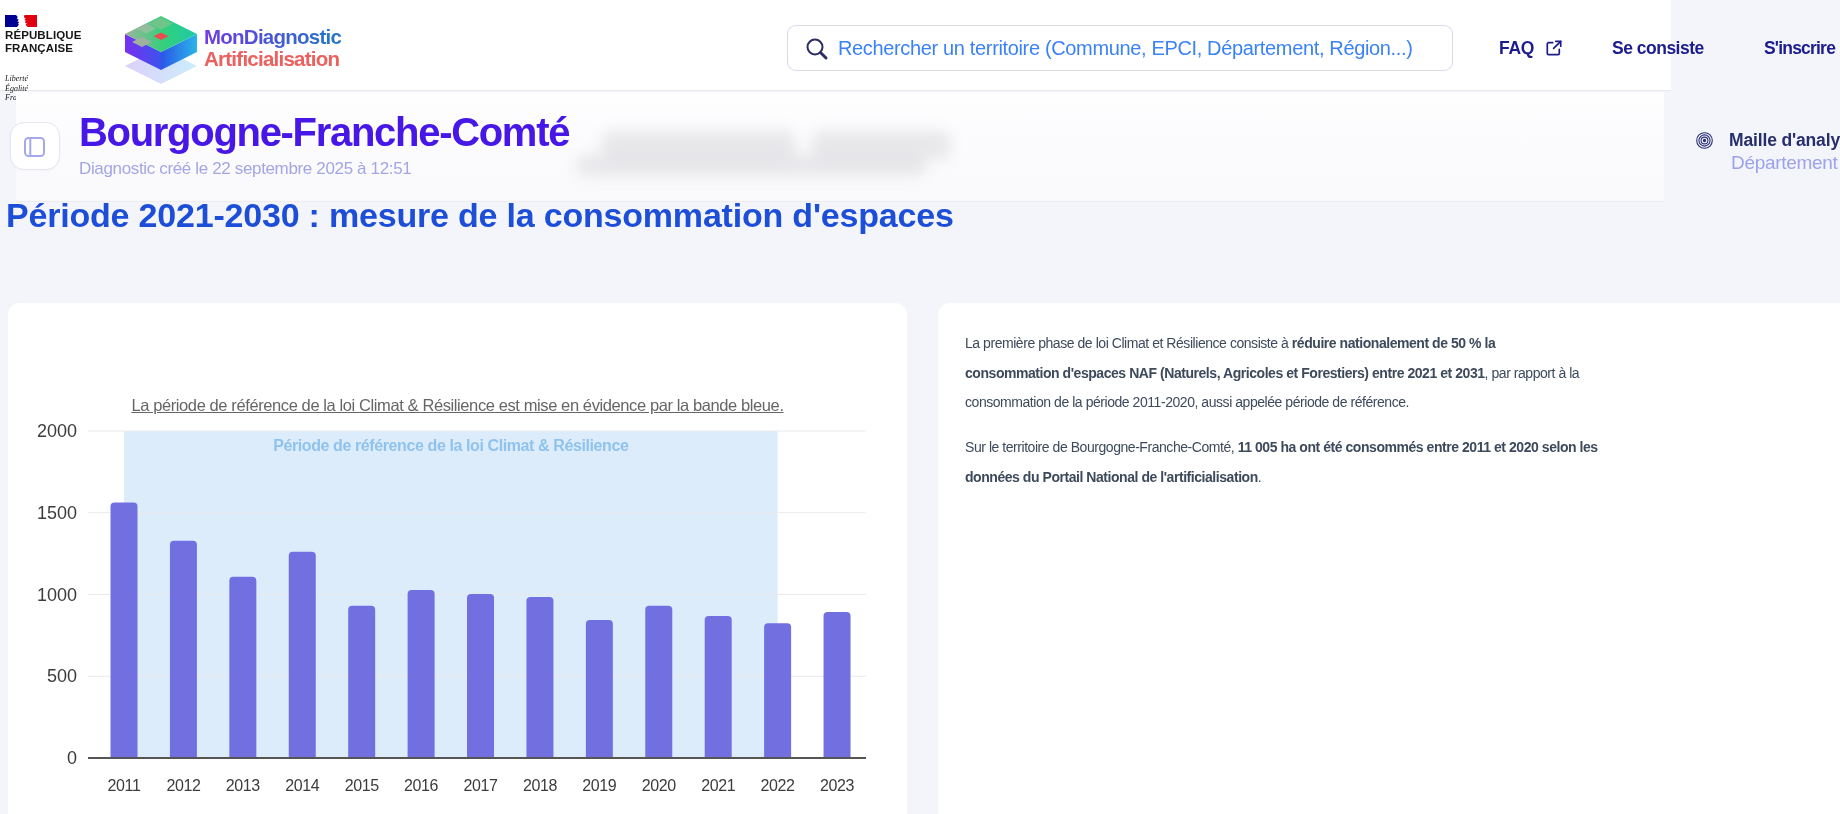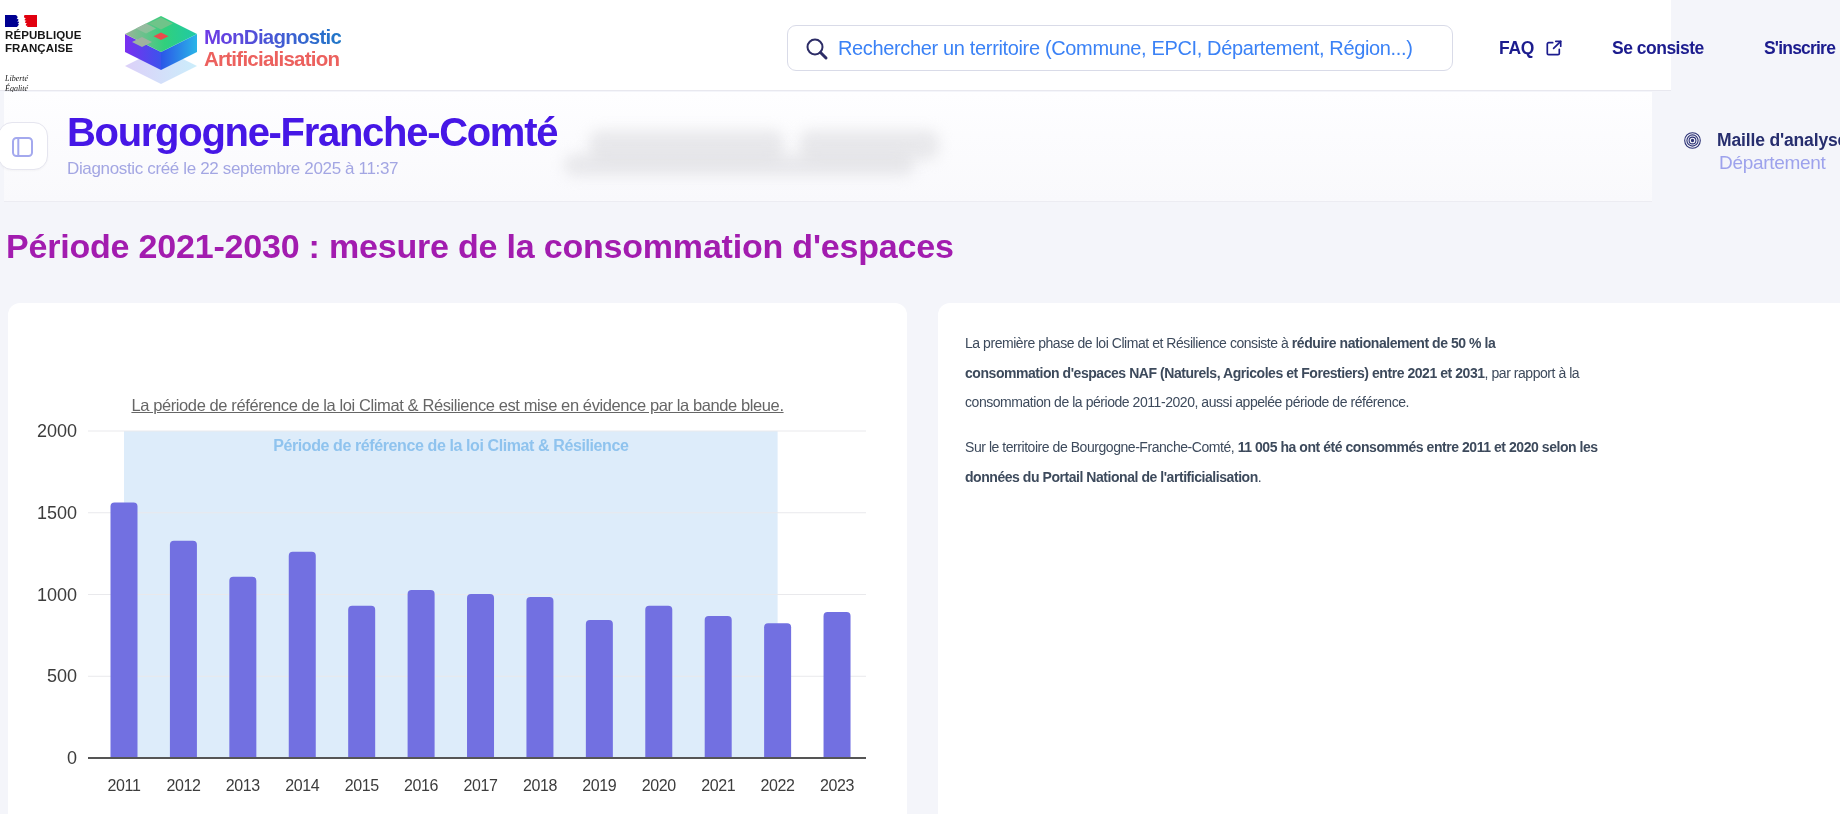--- a/index.html
+++ b/index.html
@@ -23,30 +23,30 @@
   #mdtext .arti { color:#ec615e; }
 
   
   #search { position:absolute; left:787px; top:25px; width:666px; height:46px; border:1px solid #d9dbe8; border-radius:9px; background:#fff; }
   #search .ph { position:absolute; left:50px; top:0; line-height:45px; font-size:20px; color:#3b82f6; letter-spacing:-0.35px; white-space:nowrap; }
 
   
   .nav { position:absolute; top:37.5px; font-size:17.5px; font-weight:bold; color:#1c1c8e; white-space:nowrap; }
 
   
-  #band2 { position:absolute; left:4px; top:92px; width:1648px; height:110px; background:linear-gradient(#fefeff, #f9f9fc); border-bottom:1px solid #ececf2; }
+  #band2 { position:absolute; left:16px; top:92px; width:1648px; height:110px; background:linear-gradient(#fefeff, #f9f9fc); border-bottom:1px solid #ececf2; }
   .ghost { position:absolute; background:#d6d6da; opacity:0.5; filter:blur(7px); border-radius:10px; }
   #sidebtn { position:absolute; left:-6px; top:30px; width:50px; height:48px; background:#fff; border:1px solid #e5e5ef; border-radius:14px; box-shadow:0 1px 2px rgba(0,0,0,0.03); }
   #h1 { position:absolute; left:63px; top:18px; font-size:40px; font-weight:bold; color:#4617e6; letter-spacing:-1.3px; white-space:nowrap; }
   #h1sub { position:absolute; left:63px; top:67px; font-size:17px; color:#a3a6e3; letter-spacing:-0.35px; white-space:nowrap; }
   #maille { position:absolute; left:1713px; top:37.5px; font-size:17.5px; font-weight:bold; color:#272e6e; letter-spacing:-0.15px; white-space:nowrap; }
   #maille2 { position:absolute; left:1715px; top:60px; font-size:19px; color:#9da2ec; letter-spacing:-0.3px; white-space:nowrap; }
 
   
-  #h2 { position:absolute; left:6px; top:227px; font-size:34px; font-weight:bold; color:#a21caf; letter-spacing:-0.2px; }
+  #h2 { position:absolute; left:6px; top:196px; font-size:34px; font-weight:bold; color:#1d4ed8; letter-spacing:-0.2px; }
 
   #card1 { position:absolute; left:8px; top:303px; width:899px; height:540px; background:#fff; border-radius:12px; }
   #card2 { position:absolute; left:938px; top:303px; width:920px; height:540px; background:#fff; border-radius:12px 0 0 12px; }
 
   #ctitle { position:absolute; left:0; top:34px; width:899px; text-align:center; font-size:24.5px; line-height:28.6px; font-weight:bold; color:#3b3b3b; letter-spacing:-0.6px; }
   #csub { position:absolute; left:0; top:93px; width:899px; text-align:center; font-size:16.5px; color:#666666; letter-spacing:-0.4px;text-decoration:underline; }
 
   #rtext { position:absolute; left:27px; top:26px; font-size:14px; line-height:29.5px; color:#3d4a5c; letter-spacing:-0.45px; }
   #rtext b { color:#3d4a5c; }
   #rtext .p2 { margin-top:15.5px; }
@@ -132,21 +132,21 @@
   <div class="ghost" style="left:585px; top:38px; width:195px; height:30px;"></div>
   <div class="ghost" style="left:795px; top:38px; width:140px; height:30px;"></div>
   <div class="ghost" style="left:560px; top:62px; width:350px; height:22px;"></div>
   <div id="sidebtn">
     <svg class="abs" style="left:13px; top:14px;" width="21" height="20" viewBox="0 0 21 20" fill="none" stroke="#a4a9ee" stroke-width="2">
       <rect x="1" y="1" width="19" height="18" rx="3.5"></rect>
       <line x1="6.3" y1="1" x2="6.3" y2="19"></line>
     </svg>
   </div>
   <div id="h1">Bourgogne-Franche-Comté</div>
-  <div id="h1sub">Diagnostic créé le 22 septembre 2025 à 11:37</div>
+  <div id="h1sub">Diagnostic créé le 22 septembre 2025 à 12:51</div>
   <svg class="abs" style="left:1680px; top:40px;" width="17" height="17" viewBox="0 0 17 17" fill="none" stroke="#2b3175" stroke-width="1.1">
     <circle cx="8.5" cy="8.5" r="7.8"></circle>
     <circle cx="8.5" cy="8.5" r="5.6"></circle>
     <circle cx="8.5" cy="8.5" r="3.4"></circle>
     <circle cx="8.5" cy="8.5" r="1.1" fill="#2b3175"></circle>
   </svg>
   <div id="maille">Maille d'analyse</div>
   <div id="maille2">Département</div>
 </div>
 

